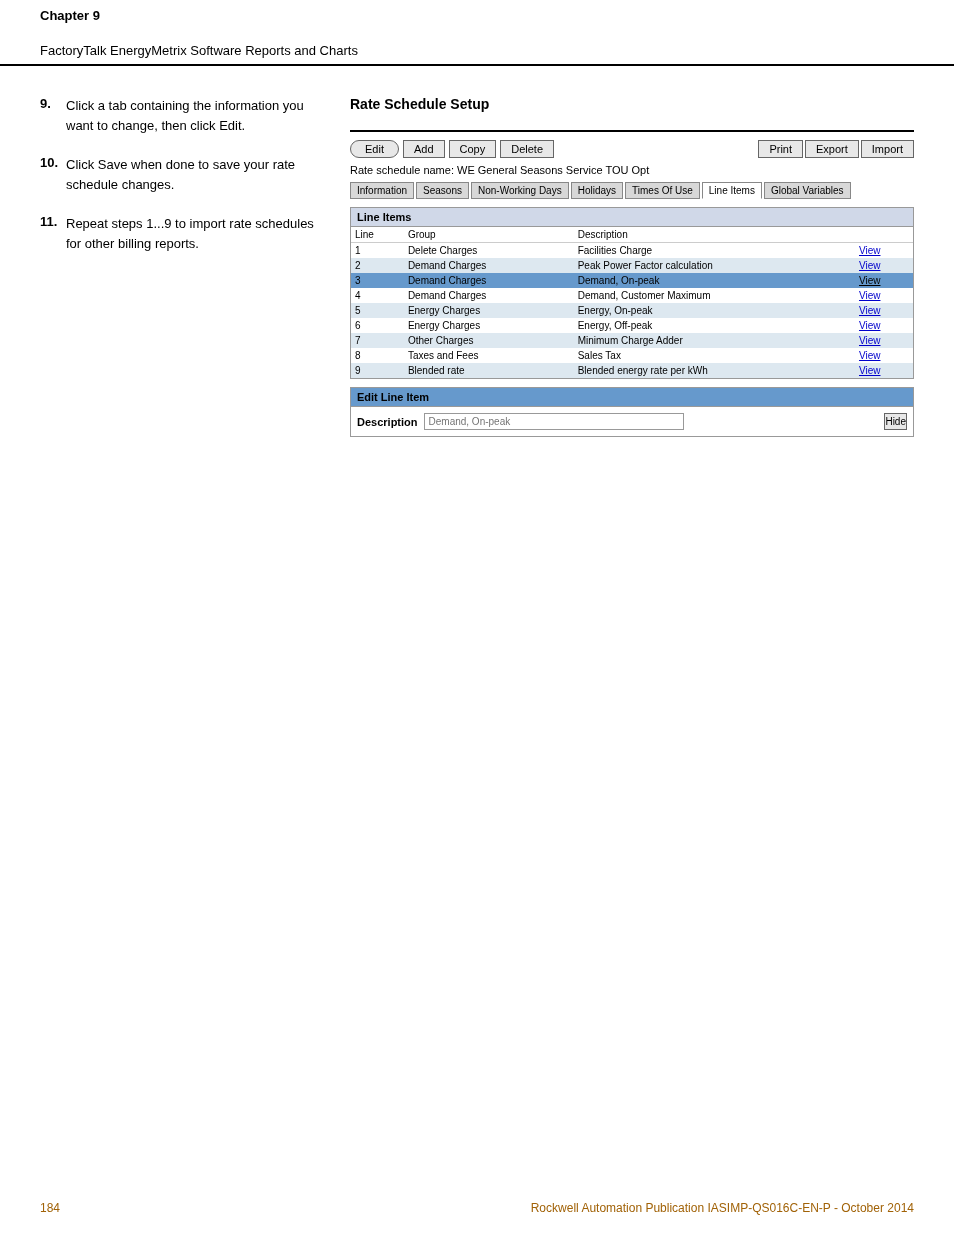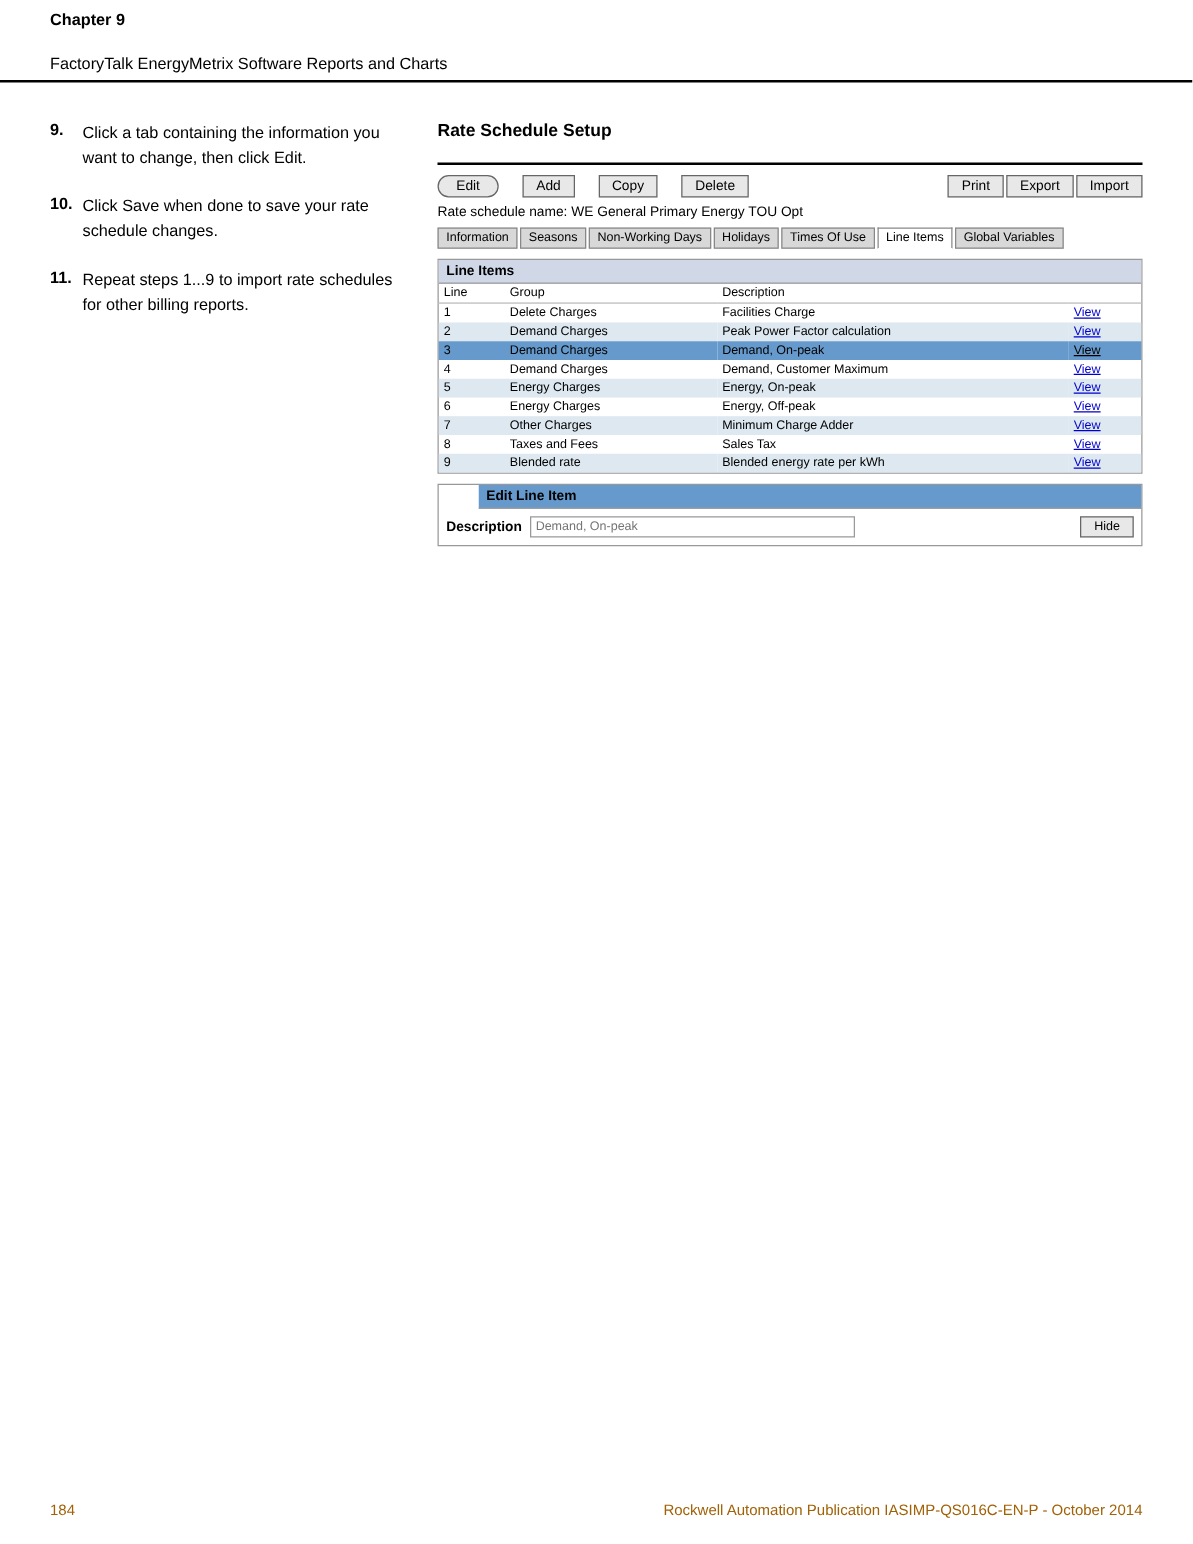--- a/index.html
+++ b/index.html
@@ -74,21 +74,21 @@
       font-weight: bold;
       margin-bottom: 8px;
       border-bottom: 2px solid #000;
       padding-bottom: 18px;
     }
 
     
     .toolbar {
       display: flex;
       align-items: center;
-      gap: 19px;
+      gap: 4px;
       margin-bottom: 6px;
     }
     .toolbar-btn {
       border: 1px solid #666;
       background: #e8e8e8;
       padding: 2px 10px;
       font-size: 11px;
       cursor: pointer;
       font-family: Arial, Helvetica, sans-serif;
     }
@@ -181,21 +181,20 @@
     
     .edit-line-section {
       border: 1px solid #999;
     }
     .edit-line-header {
       background: #6699cc;
       padding: 3px 6px;
       font-size: 11px;
       font-weight: bold;
       border-bottom: 1px solid #999;
-      margin-left: 32px;
     }
     .edit-line-body {
       padding: 6px;
       display: flex;
       align-items: center;
       gap: 6px;
     }
     .edit-line-label {
       font-weight: bold;
       font-size: 11px;
@@ -206,21 +205,21 @@
       font-size: 10px;
       width: 260px;
       background: #fff;
       font-family: Arial, Helvetica, sans-serif;
       color: #888;
     }
     .hide-btn {
       margin-left: auto;
       border: 1px solid #666;
       background: #e8e8e8;
-      padding: 2px 10px;
+      padding: 2px 0;
       font-size: 10px;
       cursor: pointer;
       font-family: Arial, Helvetica, sans-serif;
     }
 
     
     .page-footer {
       position: absolute;
       bottom: 20px;
       left: 0;
@@ -277,21 +276,21 @@
       <div class="toolbar-spacer"></div>
       <div class="toolbar-right">
         <button class="toolbar-btn">Print</button>
         <button class="toolbar-btn">Export</button>
         <button class="toolbar-btn">Import</button>
       </div>
     </div>
 
     <div class="rate-name-row">
       <span class="rate-name-label">Rate schedule name:</span>
-      <span class="rate-name-value">WE General Primary Energy TOU Opt</span>
+      <span class="rate-name-value">WE General Seasons Service TOU Opt</span>
     </div>
 
     <div class="tabs-row">
       <button class="tab-btn">Information</button>
       <button class="tab-btn">Seasons</button>
       <button class="tab-btn">Non-Working Days</button>
       <button class="tab-btn">Holidays</button>
       <button class="tab-btn">Times Of Use</button>
       <button class="tab-btn active">Line Items</button>
       <button class="tab-btn">Global Variables</button>

